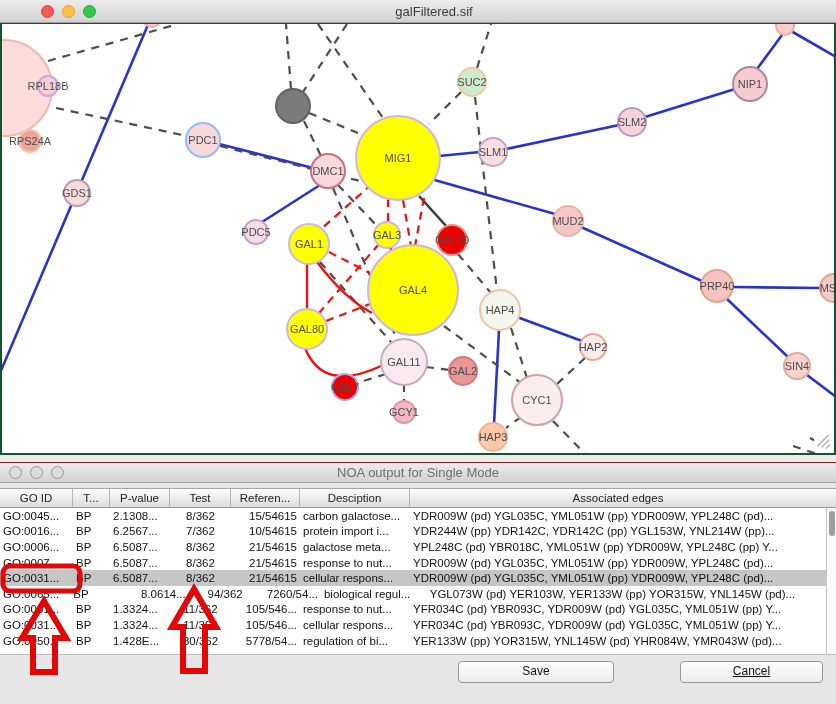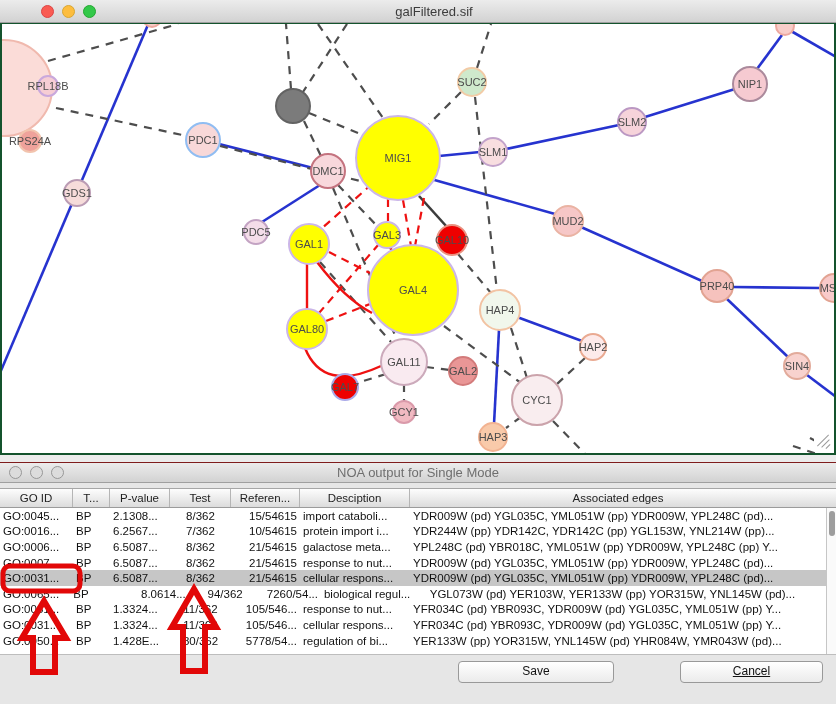--- a/index.html
+++ b/index.html
@@ -223,21 +223,21 @@
         <div class="th" style="width: 110px;">Desciption</div>
         <div class="th" style="width: 416px;">Associated edges</div>
       </div>
     <div id="tbody">
         <div class="tr">
           <div class="td c-go" style="width: 73px;">GO:0045...</div>
           <div class="td c-type" style="width: 37px;">BP</div>
           <div class="td c-p" style="width: 60px;">2.1308...</div>
           <div class="td c-test" style="width: 61px;">8/362</div>
           <div class="td c-ref" style="width: 69px;">15/54615</div>
-          <div class="td c-desc" style="width: 110px;">import cataboli...</div>
+          <div class="td c-desc" style="width: 110px;">carbon galactose...</div>
           <div class="td c-edges" style="width: 416px;">YDR009W (pd) YGL035C, YML051W (pp) YDR009W, YPL248C (pd)...</div>
         </div>
         <div class="tr">
           <div class="td c-go" style="width: 73px;">GO:0016...</div>
           <div class="td c-type" style="width: 37px;">BP</div>
           <div class="td c-p" style="width: 60px;">6.2567...</div>
           <div class="td c-test" style="width: 61px;">7/362</div>
           <div class="td c-ref" style="width: 69px;">10/54615</div>
           <div class="td c-desc" style="width: 110px;">protein import i...</div>
           <div class="td c-edges" style="width: 416px;">YDR244W (pp) YDR142C, YDR142C (pp) YGL153W, YNL214W (pp)...</div>

